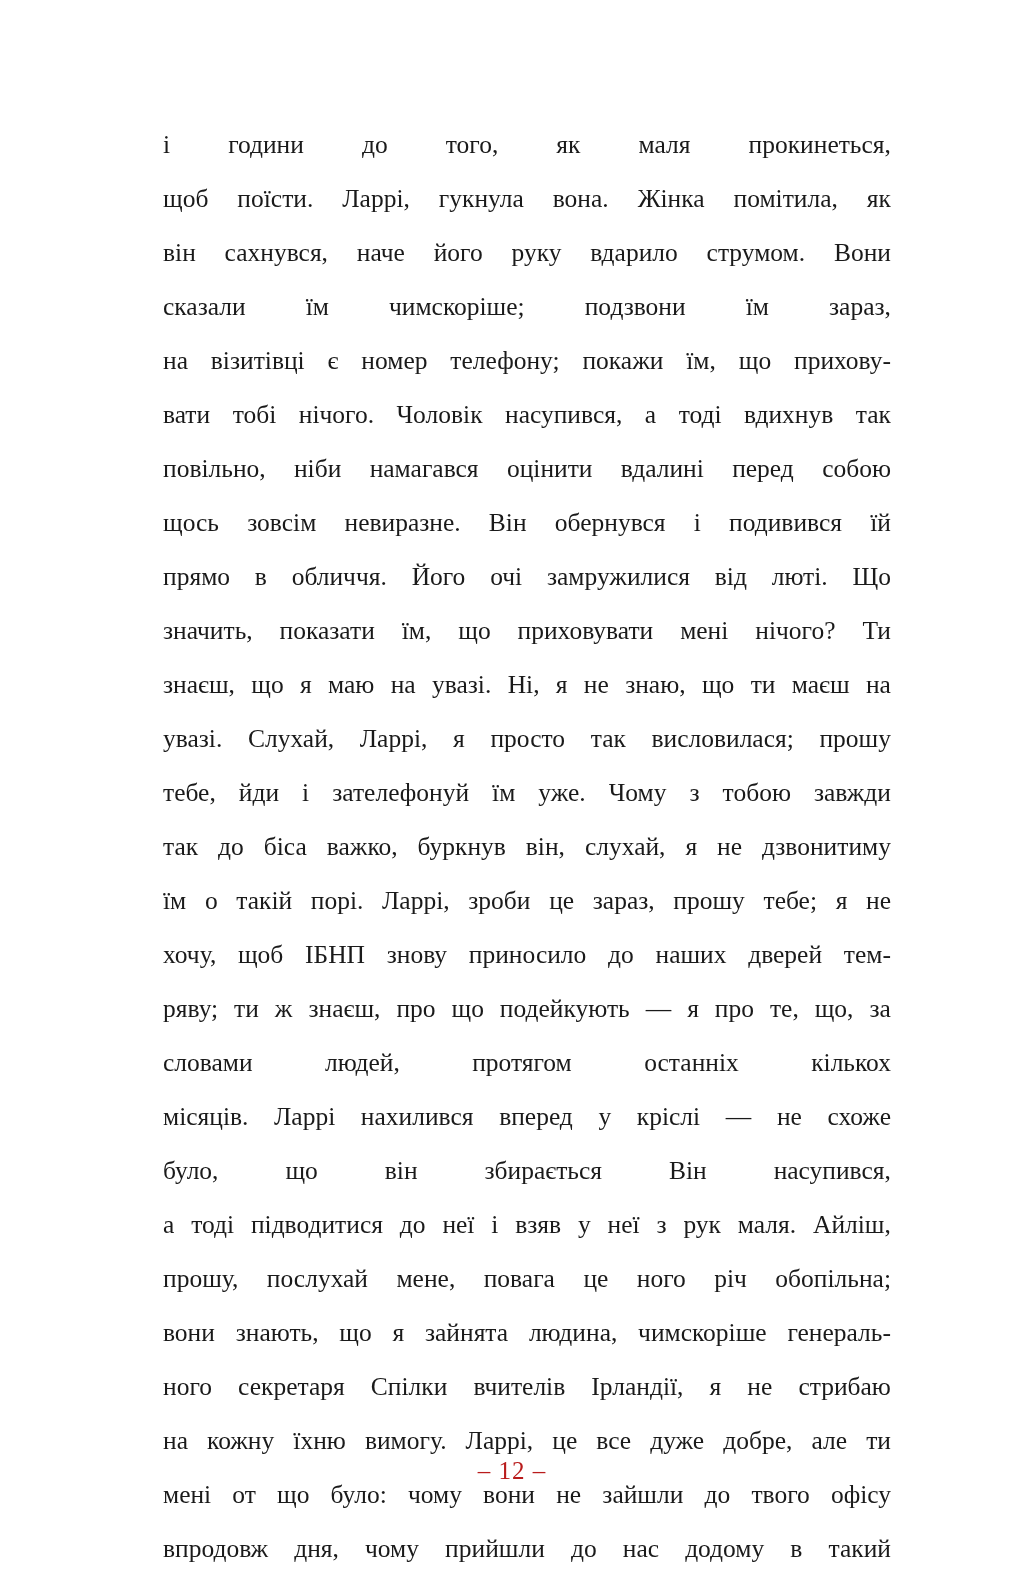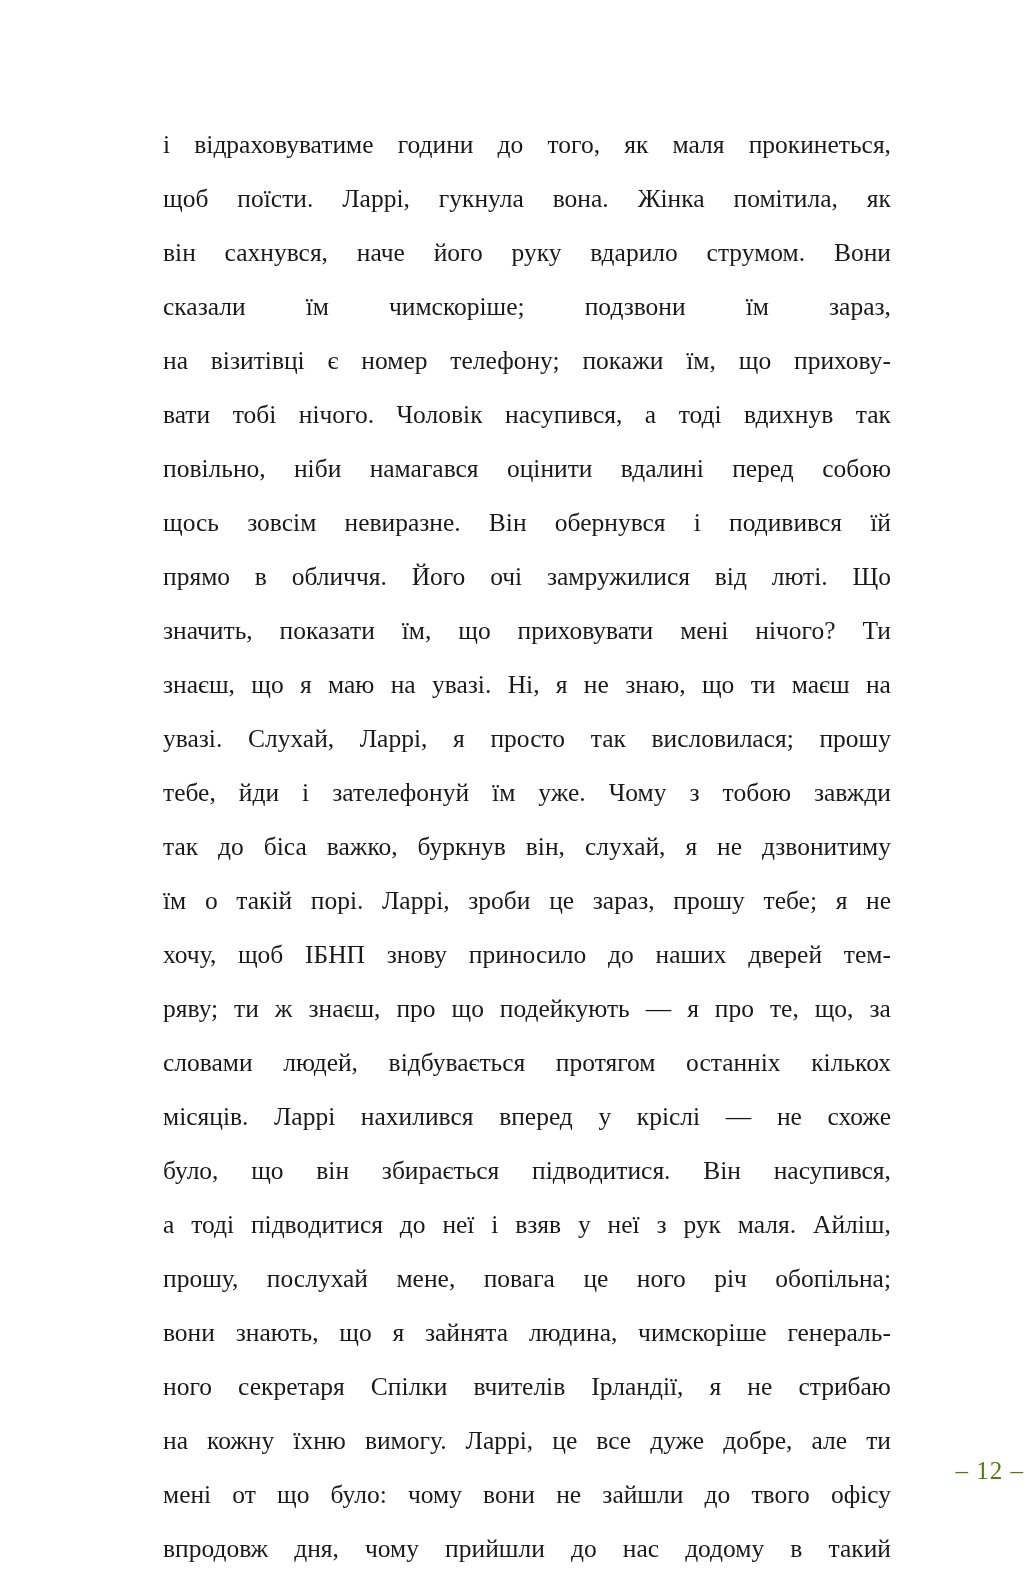--- a/index.html
+++ b/index.html
@@ -37,53 +37,53 @@
     white-space: pre;
   }
   .body-line.j > span {
     white-space: pre;
   }
   .page-number {
     position: absolute;
     left: 0;
     right: 0;
     top: 1457px;
-    text-align: right;
+    text-align: center;
     font-family: "Liberation Serif", "DejaVu Serif", serif;
     font-size: 25px;
-    color: #4d7c0f;
+    color: #b91c1c;
     letter-spacing: 1px;
   }
 </style>
 </head>
 <body>
 
 <div class="page">
 
   <div class="text-block" id="body-text-block">
-      <div class="body-line j"><span>і</span><span>відраховуватиме</span><span>години</span><span>до</span><span>того,</span><span>як</span><span>маля</span><span>прокинеться,</span></div>
+      <div class="body-line j"><span>і</span><span>години</span><span>до</span><span>того,</span><span>як</span><span>маля</span><span>прокинеться,</span></div>
       <div class="body-line j"><span>щоб</span><span>поїсти.</span><span>Ларрі,</span><span>гукнула</span><span>вона.</span><span>Жінка</span><span>помітила,</span><span>як</span></div>
       <div class="body-line j"><span>він</span><span>сахнувся,</span><span>наче</span><span>його</span><span>руку</span><span>вдарило</span><span>струмом.</span><span>Вони</span></div>
       <div class="body-line j"><span>сказали</span><span>їм</span><span>чимскоріше;</span><span>подзвони</span><span>їм</span><span>зараз,</span></div>
       <div class="body-line j"><span>на</span><span>візитівці</span><span>є</span><span>номер</span><span>телефону;</span><span>покажи</span><span>їм,</span><span>що</span><span>прихову-</span></div>
       <div class="body-line j"><span>вати</span><span>тобі</span><span>нічого.</span><span>Чоловік</span><span>насупився,</span><span>а</span><span>тоді</span><span>вдихнув</span><span>так</span></div>
       <div class="body-line j"><span>повільно,</span><span>ніби</span><span>намагався</span><span>оцінити</span><span>вдалині</span><span>перед</span><span>собою</span></div>
       <div class="body-line j"><span>щось</span><span>зовсім</span><span>невиразне.</span><span>Він</span><span>обернувся</span><span>і</span><span>подивився</span><span>їй</span></div>
       <div class="body-line j"><span>прямо</span><span>в</span><span>обличчя.</span><span>Його</span><span>очі</span><span>замружилися</span><span>від</span><span>люті.</span><span>Що</span></div>
       <div class="body-line j"><span>значить,</span><span>показати</span><span>їм,</span><span>що</span><span>приховувати</span><span>мені</span><span>нічого?</span><span>Ти</span></div>
       <div class="body-line j"><span>знаєш,</span><span>що</span><span>я</span><span>маю</span><span>на</span><span>увазі.</span><span>Ні,</span><span>я</span><span>не</span><span>знаю,</span><span>що</span><span>ти</span><span>маєш</span><span>на</span></div>
       <div class="body-line j"><span>увазі.</span><span>Слухай,</span><span>Ларрі,</span><span>я</span><span>просто</span><span>так</span><span>висловилася;</span><span>прошу</span></div>
       <div class="body-line j"><span>тебе,</span><span>йди</span><span>і</span><span>зателефонуй</span><span>їм</span><span>уже.</span><span>Чому</span><span>з</span><span>тобою</span><span>завжди</span></div>
       <div class="body-line j"><span>так</span><span>до</span><span>біса</span><span>важко,</span><span>буркнув</span><span>він,</span><span>слухай,</span><span>я</span><span>не</span><span>дзвонитиму</span></div>
       <div class="body-line j"><span>їм</span><span>о</span><span>такій</span><span>порі.</span><span>Ларрі,</span><span>зроби</span><span>це</span><span>зараз,</span><span>прошу</span><span>тебе;</span><span>я</span><span>не</span></div>
       <div class="body-line j"><span>хочу,</span><span>щоб</span><span>ІБНП</span><span>знову</span><span>приносило</span><span>до</span><span>наших</span><span>дверей</span><span>тем-</span></div>
       <div class="body-line j"><span>ряву;</span><span>ти</span><span>ж</span><span>знаєш,</span><span>про</span><span>що</span><span>подейкують</span><span>—</span><span>я</span><span>про</span><span>те,</span><span>що,</span><span>за</span></div>
-      <div class="body-line j"><span>словами</span><span>людей,</span><span>відбувається</span><span>протягом</span><span>останніх</span><span>кількох</span></div>
+      <div class="body-line j"><span>словами</span><span>людей,</span><span>протягом</span><span>останніх</span><span>кількох</span></div>
       <div class="body-line j"><span>місяців.</span><span>Ларрі</span><span>нахилився</span><span>вперед</span><span>у</span><span>кріслі</span><span>—</span><span>не</span><span>схоже</span></div>
-      <div class="body-line j"><span>було,</span><span>що</span><span>він</span><span>збирається</span><span>підводитися.</span><span>Він</span><span>насупився,</span></div>
+      <div class="body-line j"><span>було,</span><span>що</span><span>він</span><span>збирається</span><span>Він</span><span>насупився,</span></div>
       <div class="body-line j"><span>а</span><span>тоді</span><span>підводитися</span><span>до</span><span>неї</span><span>і</span><span>взяв</span><span>у</span><span>неї</span><span>з</span><span>рук</span><span>маля.</span><span>Айліш,</span></div>
       <div class="body-line j"><span>прошу,</span><span>послухай</span><span>мене,</span><span>повага</span><span>це</span><span>ного</span><span>річ</span><span>обопільна;</span></div>
       <div class="body-line j"><span>вони</span><span>знають,</span><span>що</span><span>я</span><span>зайнята</span><span>людина,</span><span>чимскоріше</span><span>генераль-</span></div>
       <div class="body-line j"><span>ного</span><span>секретаря</span><span>Спілки</span><span>вчителів</span><span>Ірландії,</span><span>я</span><span>не</span><span>стрибаю</span></div>
       <div class="body-line j"><span>на</span><span>кожну</span><span>їхню</span><span>вимогу.</span><span>Ларрі,</span><span>це</span><span>все</span><span>дуже</span><span>добре,</span><span>але</span><span>ти</span></div>
       <div class="body-line j"><span>мені</span><span>от</span><span>що</span><span>було:</span><span>чому</span><span>вони</span><span>не</span><span>зайшли</span><span>до</span><span>твого</span><span>офісу</span></div>
       <div class="body-line j"><span>впродовж</span><span>дня,</span><span>чому</span><span>прийшли</span><span>до</span><span>нас</span><span>додому</span><span>в</span><span>такий</span></div>
     </div>
 
   <div class="page-number">– 12 –</div>

